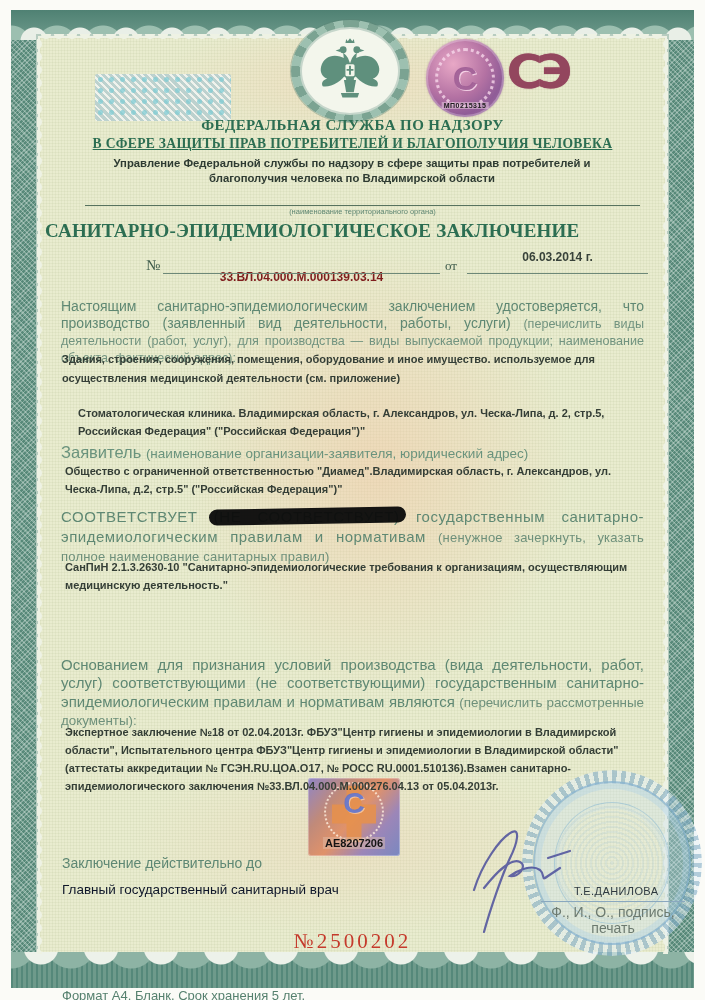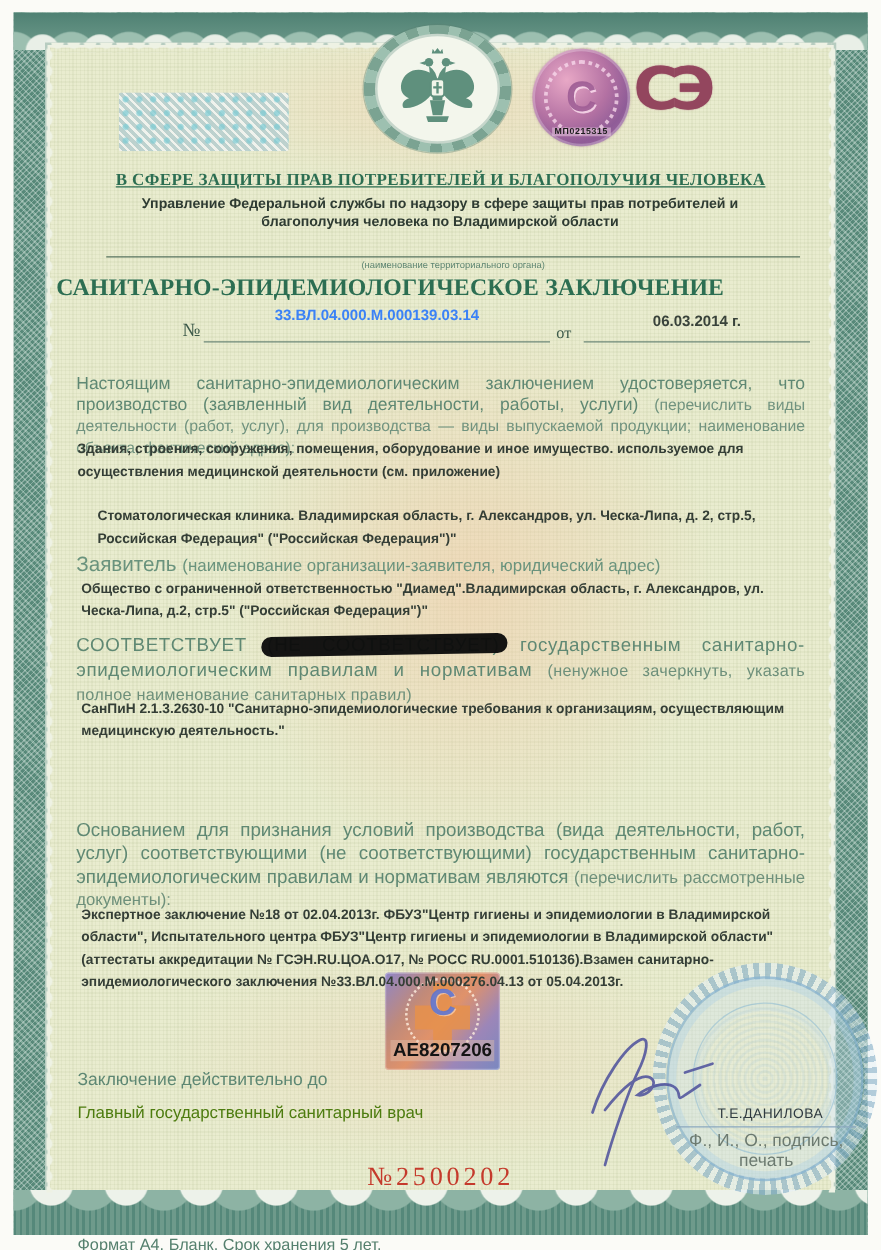--- a/index.html
+++ b/index.html
@@ -82,22 +82,22 @@
   .territorial { position:absolute; left:82px; top:156px; width:540px; text-align:center; z-index:3;
     color:#2e3b32; font-weight:bold; font-size:11.3px; line-height:1.3; }
   .rule { position:absolute; left:85px; top:205px; width:555px; border-top:1px solid #57735f; z-index:3; }
   .rule-caption { position:absolute; left:85px; top:207px; width:555px; text-align:center; z-index:3;
     color:#5d8571; font-size:7.5px; }
   .doc-title { position:absolute; left:45px; top:220px; width:615px; text-align:left; z-index:3;
     color:#2c6e52; font-weight:bold; font-size:19px; letter-spacing:.2px; }
 
   .no-label { position:absolute; left:146px; top:257px; z-index:3; color:#3d5a4a; font-size:15px; }
   .num-line1 { position:absolute; left:163px; top:273px; width:277px; border-top:1px solid #6d8878; z-index:3; }
-  .num-value { position:absolute; left:163px; top:245px; width:277px; text-align:center; z-index:3;
-    color:#3b82f6; font-weight:bold; font-size:12px; }
+  .num-value { position:absolute; left:163px; top:270px; width:277px; text-align:center; z-index:3;
+    color:#7f1d1d; font-weight:bold; font-size:12px; }
   .ot-label { position:absolute; left:445px; top:258px; z-index:3; color:#3d5a4a; font-size:13px; }
   .num-line2 { position:absolute; left:467px; top:273px; width:181px; border-top:1px solid #6d8878; z-index:3; }
   .date-value { position:absolute; left:467px; top:250px; width:181px; text-align:center; z-index:3;
     color:#38423a; font-weight:bold; font-size:12px; }
 
   .green-p { position:absolute; left:61px; width:583px; z-index:3; color:#5f8873; text-align:justify; }
   .statement-p { top:298px; font-size:14px; line-height:1.2; }
   .statement-p .note { font-size:12.6px; color:#71937f; }
   .typed { position:absolute; z-index:4; color:#343e36; font-weight:bold; }
   .typed-object { left:62px; top:350px; width:578px; font-size:11px; line-height:1.7; }
@@ -121,41 +121,41 @@
   
   .holo-square { position:absolute; left:308px; top:778px; width:92px; height:78px; z-index:3; border-radius:3px;
     background: linear-gradient(130deg, #8f86c8 0%, #c08a7a 28%, #e0926a 50%, #9c86b8 74%, #7a88c0 100%);
     box-shadow: inset 0 0 0 1px rgba(255,255,255,.3); }
   .holo-cross { position:absolute; left:24px; top:8px; width:44px; height:56px; background:rgba(230,145,75,.85);
     clip-path:polygon(33% 0,67% 0,67% 33%,100% 33%,100% 67%,67% 67%,67% 100%,33% 100%,33% 67%,0 67%,0 33%,33% 33%); }
   .holo-sq-ring { position:absolute; left:16px; top:4px; width:60px; height:60px; border-radius:50%;
     border:2px dotted rgba(255,240,225,.8); }
   .holo-sq-c { position:absolute; left:0; top:8px; width:92px; text-align:center; font-size:30px; font-weight:bold;
     color:rgba(95,115,205,.9); text-shadow:1px 1px 0 rgba(255,225,200,.6); }
-  .holo-sq-num { position:absolute; left:50%; transform:translateX(-50%); bottom:7px; font-size:15px; font-weight:bold;
+  .holo-sq-num { position:absolute; left:50%; transform:translateX(-50%); bottom:7px; font-size:11px; font-weight:bold;
     color:#141414; background:rgba(225,190,170,.45); padding:0 2px; white-space:nowrap;text-align:right; }
 
   .stamp { position:absolute; left:522px; top:770px; width:180px; height:186px; z-index:3; }
   .stamp-rim { position:absolute; inset:0; border-radius:50%;
     background: repeating-conic-gradient(rgba(138,178,203,.65) 0 3deg, rgba(228,240,247,.55) 3deg 6deg);
     -webkit-mask: radial-gradient(circle, transparent 0 61%, #000 62% 100%);
     mask: radial-gradient(circle, transparent 0 61%, #000 62% 100%); }
   .stamp-ring2 { position:absolute; inset:11px; border-radius:50%; border:2px solid rgba(130,175,205,.7);
     box-shadow: inset 0 0 0 6px rgba(172,206,228,.35), inset 0 0 0 26px rgba(192,219,236,.22);
     background: rgba(216,233,243,.18); }
   .stamp-ring3 { position:absolute; inset:32px; border-radius:50%; border:1px solid rgba(140,185,210,.55);
     background: repeating-radial-gradient(circle, rgba(150,190,215,.16) 0 2px, transparent 2px 5px); }
   .signer-name { position:absolute; left:574px; top:885px; z-index:5; color:#2f3a40; font-weight:normal;
     font-size:11px; letter-spacing:.4px;text-align:center; }
   .sign-caption { position:absolute; left:541px; top:901px; width:144px; z-index:5; border-top:1px solid #8aa8bf;
     padding-top:2px; text-align:center; color:#6c7a70; font-size:14px; }
   .signature { position:absolute; left:460px; top:818px; z-index:6; }
 
   .valid-until { position:absolute; left:62px; top:855px; z-index:4; color:#5d8773; font-size:14px; }
-  .chief1 { position:absolute; left:62px; top:882px; z-index:4; color:#4d7c0f; font-size:13.5px; }
+  .chief1 { position:absolute; left:62px; top:882px; z-index:4; color:#0f172a; font-size:13.5px; }
   .chief2 { position:absolute; left:62px; top:899px; z-index:4; color:#5d8773; font-size:13.5px; }
 
   .serial { position:absolute; left:0; top:929px; width:705px; text-align:center; z-index:4;
     color:#c53a2c; font-size:21px; letter-spacing:3px; }
 
   .footer-left { position:absolute; left:62px; top:988px; z-index:4; color:#55806e; font-size:13px; }
   .footer-right { position:absolute; right:10px; top:988px; z-index:4; color:#3f7263; font-weight:bold; font-size:8.6px;margin-top:16px; }
 </style>
 </head>
 <body>
@@ -195,20 +195,21 @@
   </div>
 
   <div class="holo-round">
     <div class="holo-ring"></div>
     <div class="holo-c">С</div>
     <span class="holo-num">МП0215315</span>
   </div>
 
   <div class="se-logo">СЭ</div>
 
+  <div class="hdr1 serif">ФЕДЕРАЛЬНАЯ СЛУЖБА ПО НАДЗОРУ</div>
   <div class="hdr2 serif">В СФЕРЕ ЗАЩИТЫ ПРАВ ПОТРЕБИТЕЛЕЙ И БЛАГОПОЛУЧИЯ ЧЕЛОВЕКА</div>
   <div class="territorial">Управление Федеральной службы по надзору в сфере защиты прав потребителей и благополучия человека по Владимирской области</div>
   <div class="rule"></div>
   <div class="rule-caption">(наименование территориального органа)</div>
 
   <div class="doc-title serif">САНИТАРНО-ЭПИДЕМИОЛОГИЧЕСКОЕ ЗАКЛЮЧЕНИЕ</div>
 
   <div class="no-label serif">№</div>
   <div class="num-value">33.ВЛ.04.000.М.000139.03.14</div>
   <div class="num-line1"></div>

